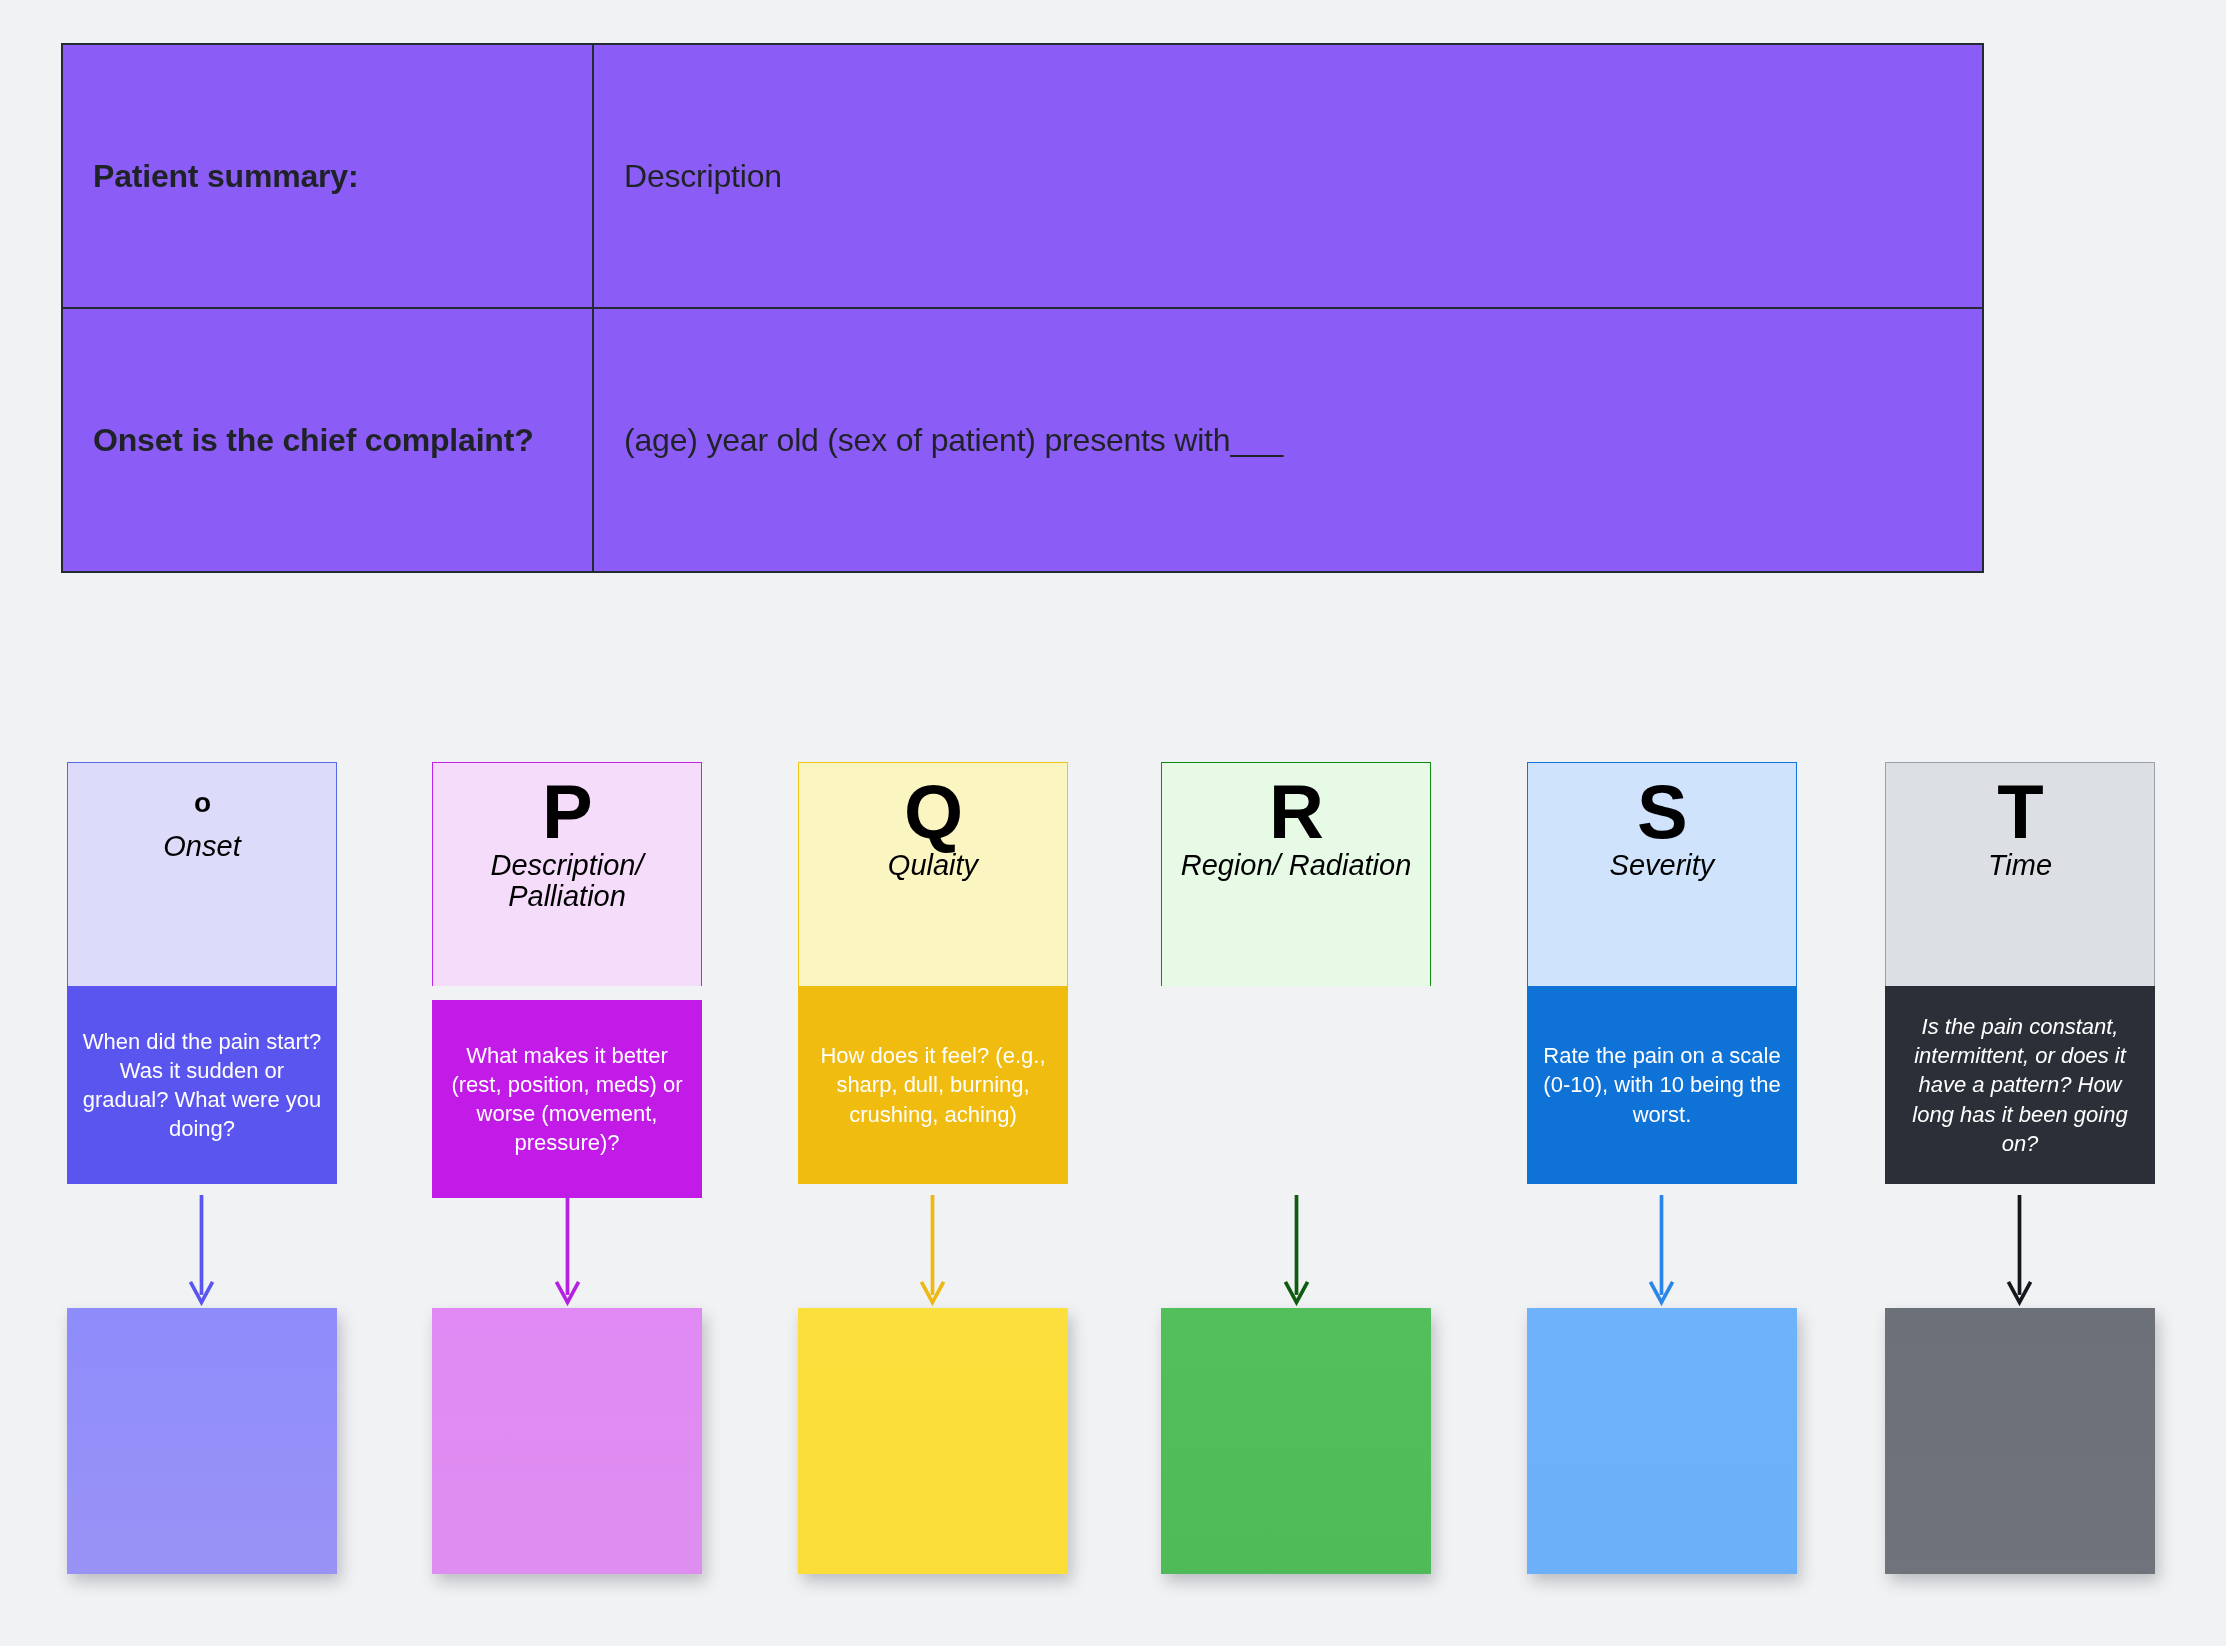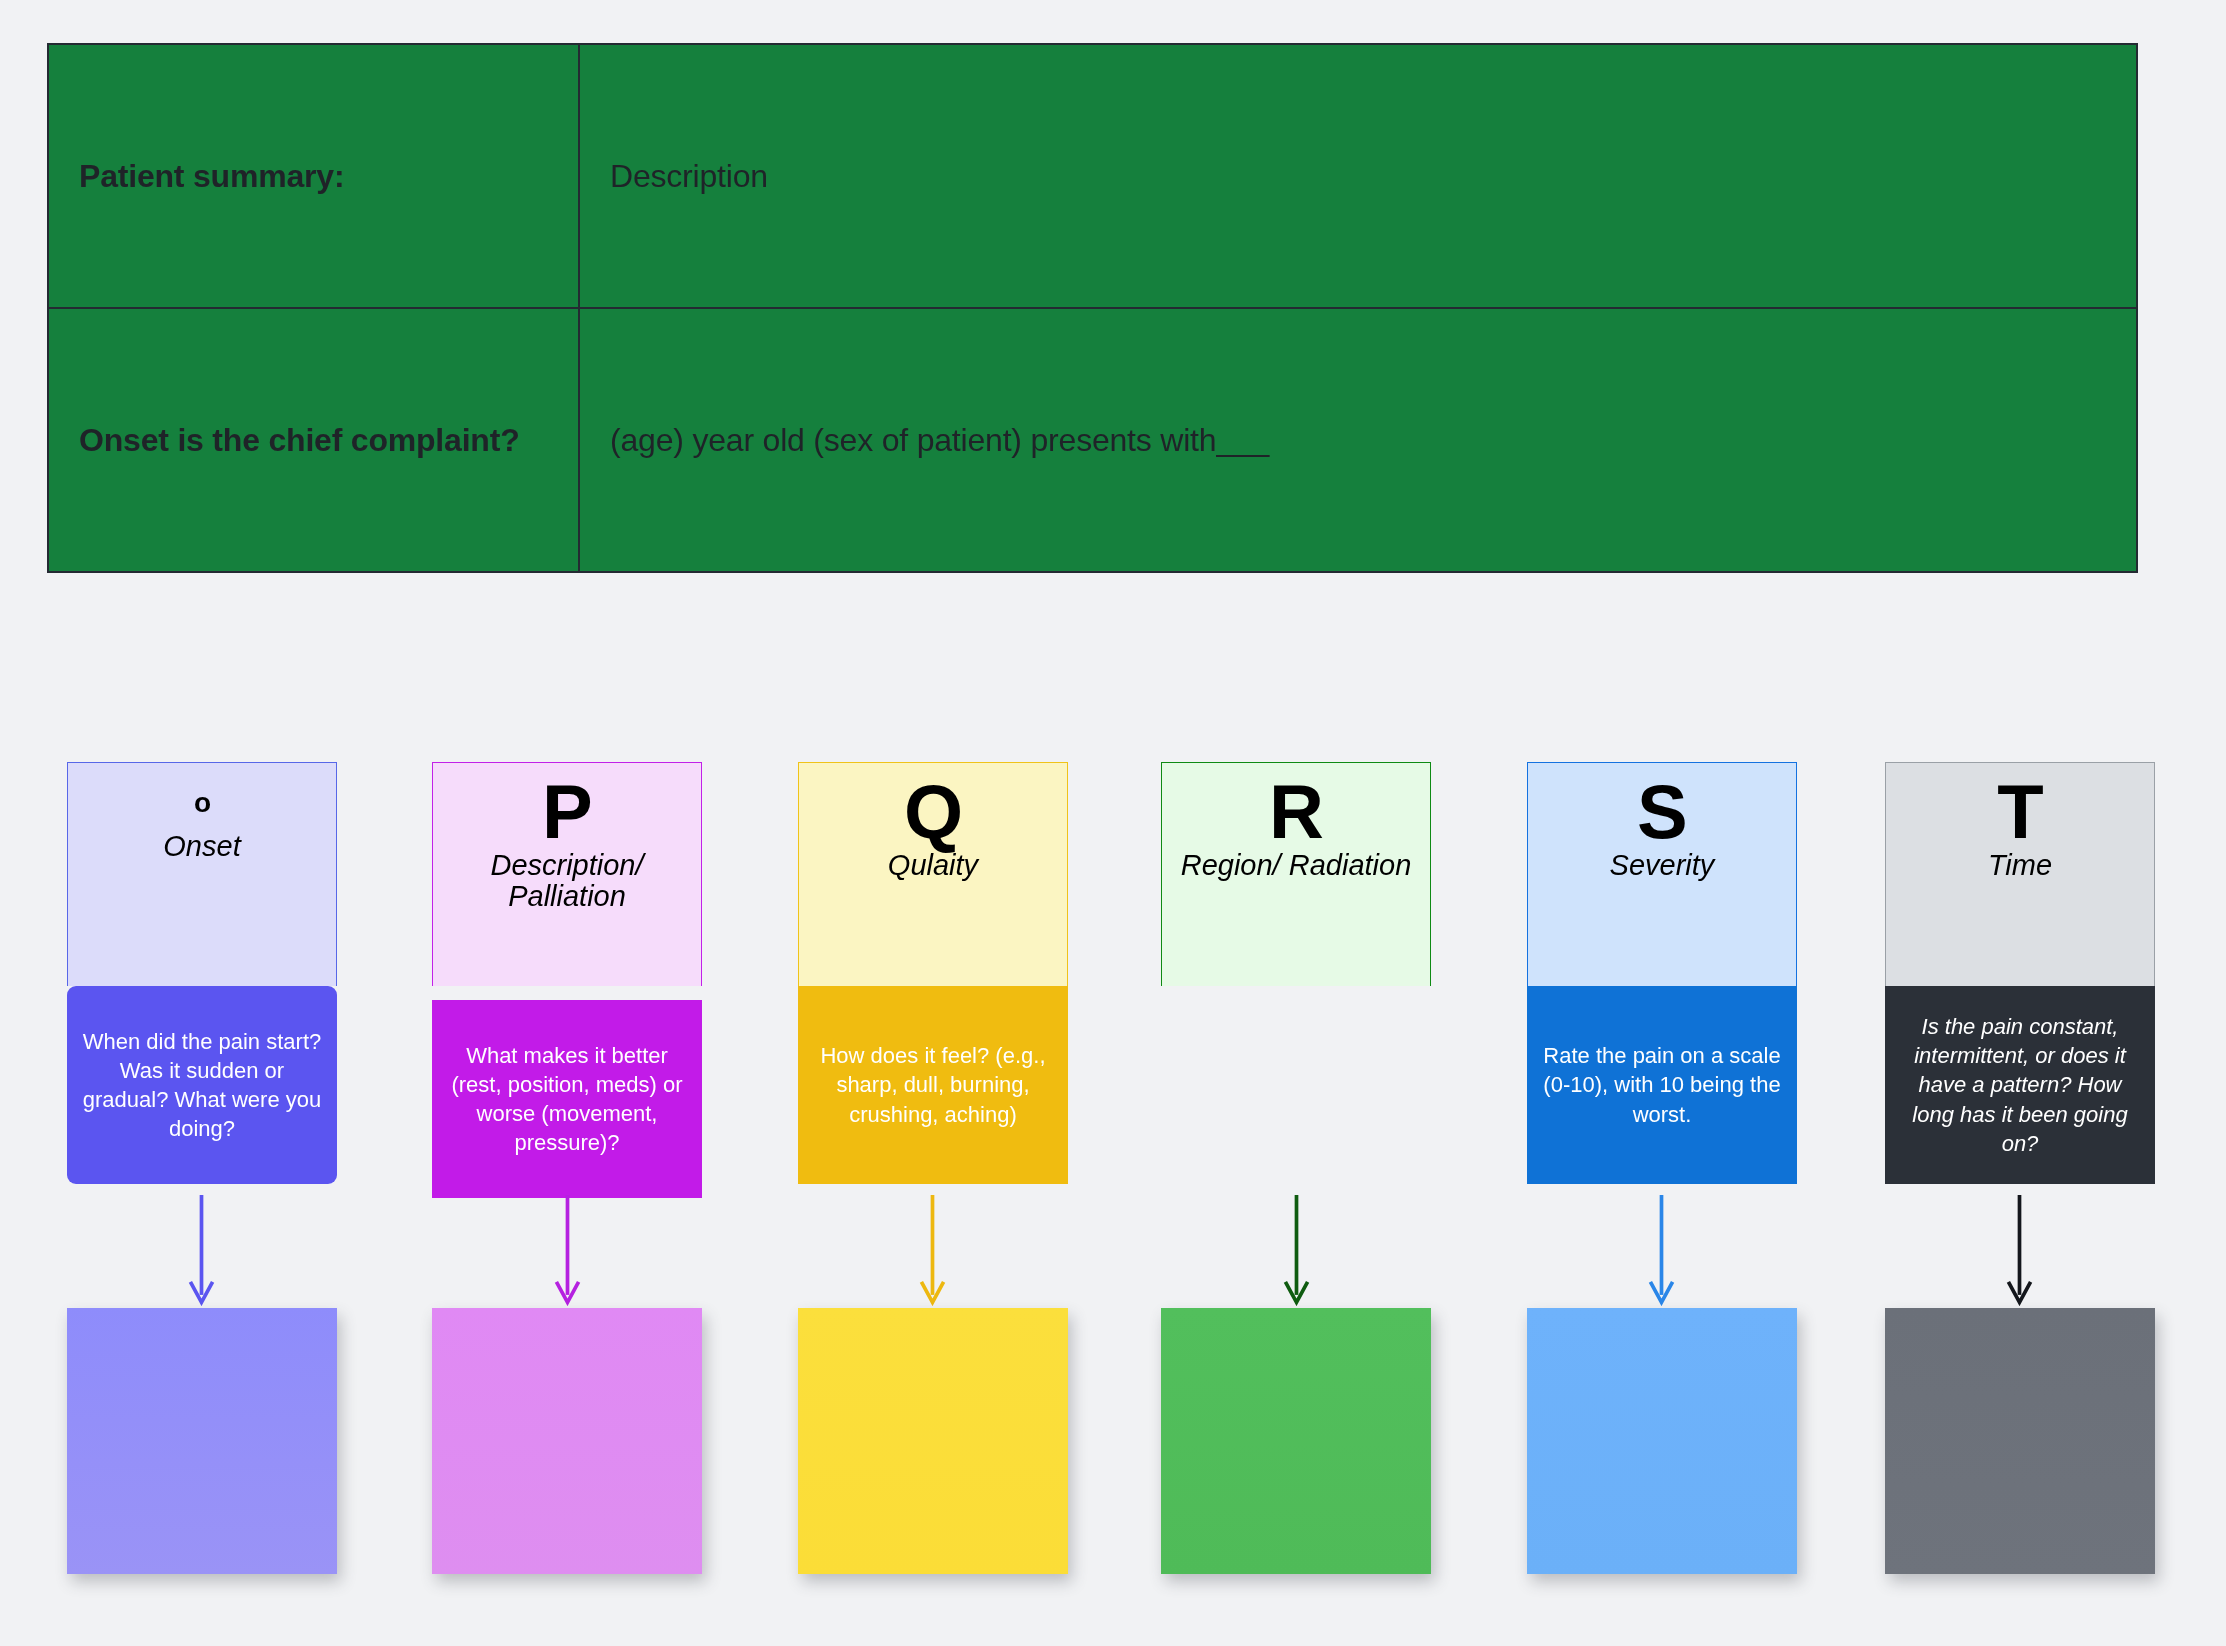--- a/index.html
+++ b/index.html
@@ -11,25 +11,25 @@
     width: 2226px;
     height: 1646px;
     position: relative;
     font-family: "Liberation Sans", sans-serif;
     overflow: hidden;
   }
 
   
   .intake-table {
     position: absolute;
-    left: 47px;
+    left: 61px;
     top: 43px;
-    width: 2091px;
+    width: 1923px;
     border-collapse: collapse;
-    background: #15803d;
+    background: #8b5cf6;
     table-layout: fixed;
   }
   .intake-table td {
     border: 2.8px solid #242a32;
     vertical-align: middle;
     padding: 0 30px;
     height: 264px;
     box-sizing: border-box;
   }
   .intake-table td.label-cell {
@@ -140,21 +140,21 @@
     </tr>
   </tbody>
 </table>
 
 <div class="card-row" id="card-row">
     <div class="opqrst-card" style="left: 67px;">
       <div class="card-head" style="background: rgb(220, 220, 250); border-color: rgb(87, 103, 232);">
         <div class="card-letter small-o">o</div>
         <div class="card-title">Onset</div>
       </div>
-      <div class="card-body" style="background: rgb(91, 85, 240); border-radius: 9px;">When did the pain start? Was it sudden or gradual? What were you doing?</div>
+      <div class="card-body" style="background: rgb(91, 85, 240);">When did the pain start? Was it sudden or gradual? What were you doing?</div>
     </div>
     <div class="opqrst-card" style="left: 432px;">
       <div class="card-head" style="background: rgb(246, 220, 251); border-color: rgb(194, 33, 232);">
         <div class="card-letter">P</div>
         <div class="card-title">Description/ Palliation</div>
       </div>
       <div class="card-body" style="background: rgb(194, 27, 232); margin-top: 14px;">What makes it better (rest, position, meds) or worse (movement, pressure)?</div>
     </div>
     <div class="opqrst-card" style="left: 798px;">
       <div class="card-head" style="background: rgb(251, 245, 194); border-color: rgb(240, 195, 24);">

